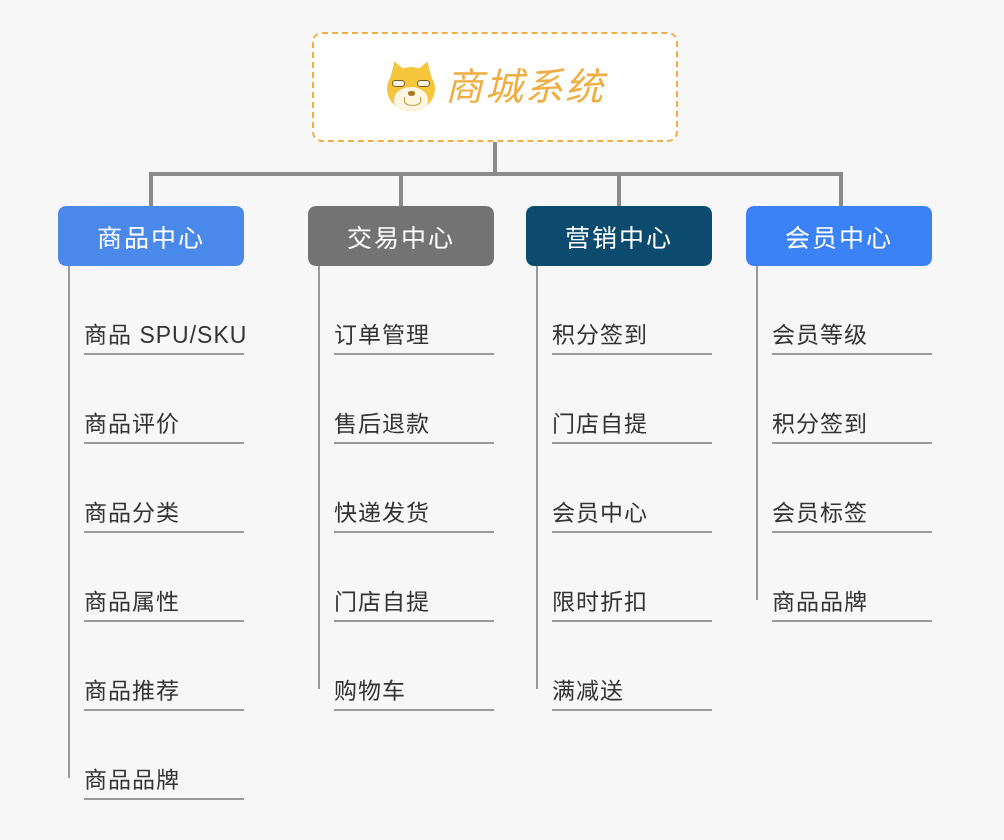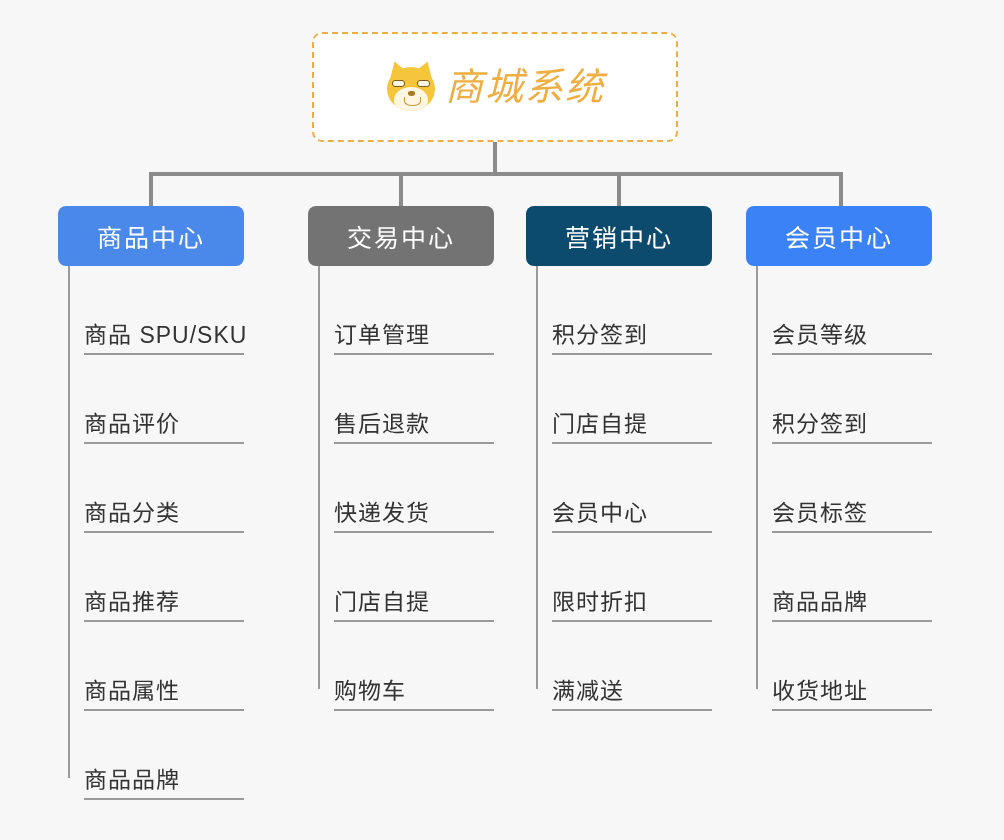--- a/index.html
+++ b/index.html
@@ -211,24 +211,24 @@
       <div class="leaf">
           <span class="leaf-label">商品 SPU/SKU</span>
         </div>
       <div class="leaf">
           <span class="leaf-label">商品评价</span>
         </div>
       <div class="leaf">
           <span class="leaf-label">商品分类</span>
         </div>
       <div class="leaf">
+          <span class="leaf-label">商品属性</span>
+        </div>
+      <div class="leaf">
           <span class="leaf-label">商品推荐</span>
-        </div>
-      <div class="leaf">
-          <span class="leaf-label">商品属性</span>
         </div>
       <div class="leaf">
           <span class="leaf-label">商品品牌</span>
         </div>
     </div>
   </div>
 
   <div class="column" style="left:308px">
     <div class="col-head" style="background:#737373">交易中心</div>
     <div class="col-body">
@@ -279,19 +279,16 @@
         </div>
       <div class="leaf">
           <span class="leaf-label">积分签到</span>
         </div>
       <div class="leaf">
           <span class="leaf-label">会员标签</span>
         </div>
       <div class="leaf">
           <span class="leaf-label">商品品牌</span>
         </div>
-      <div class="leaf">
-          <span class="leaf-label">收货地址</span>
-        </div>
     </div>
   </div>
 
 </div>
 
 </body></html>

